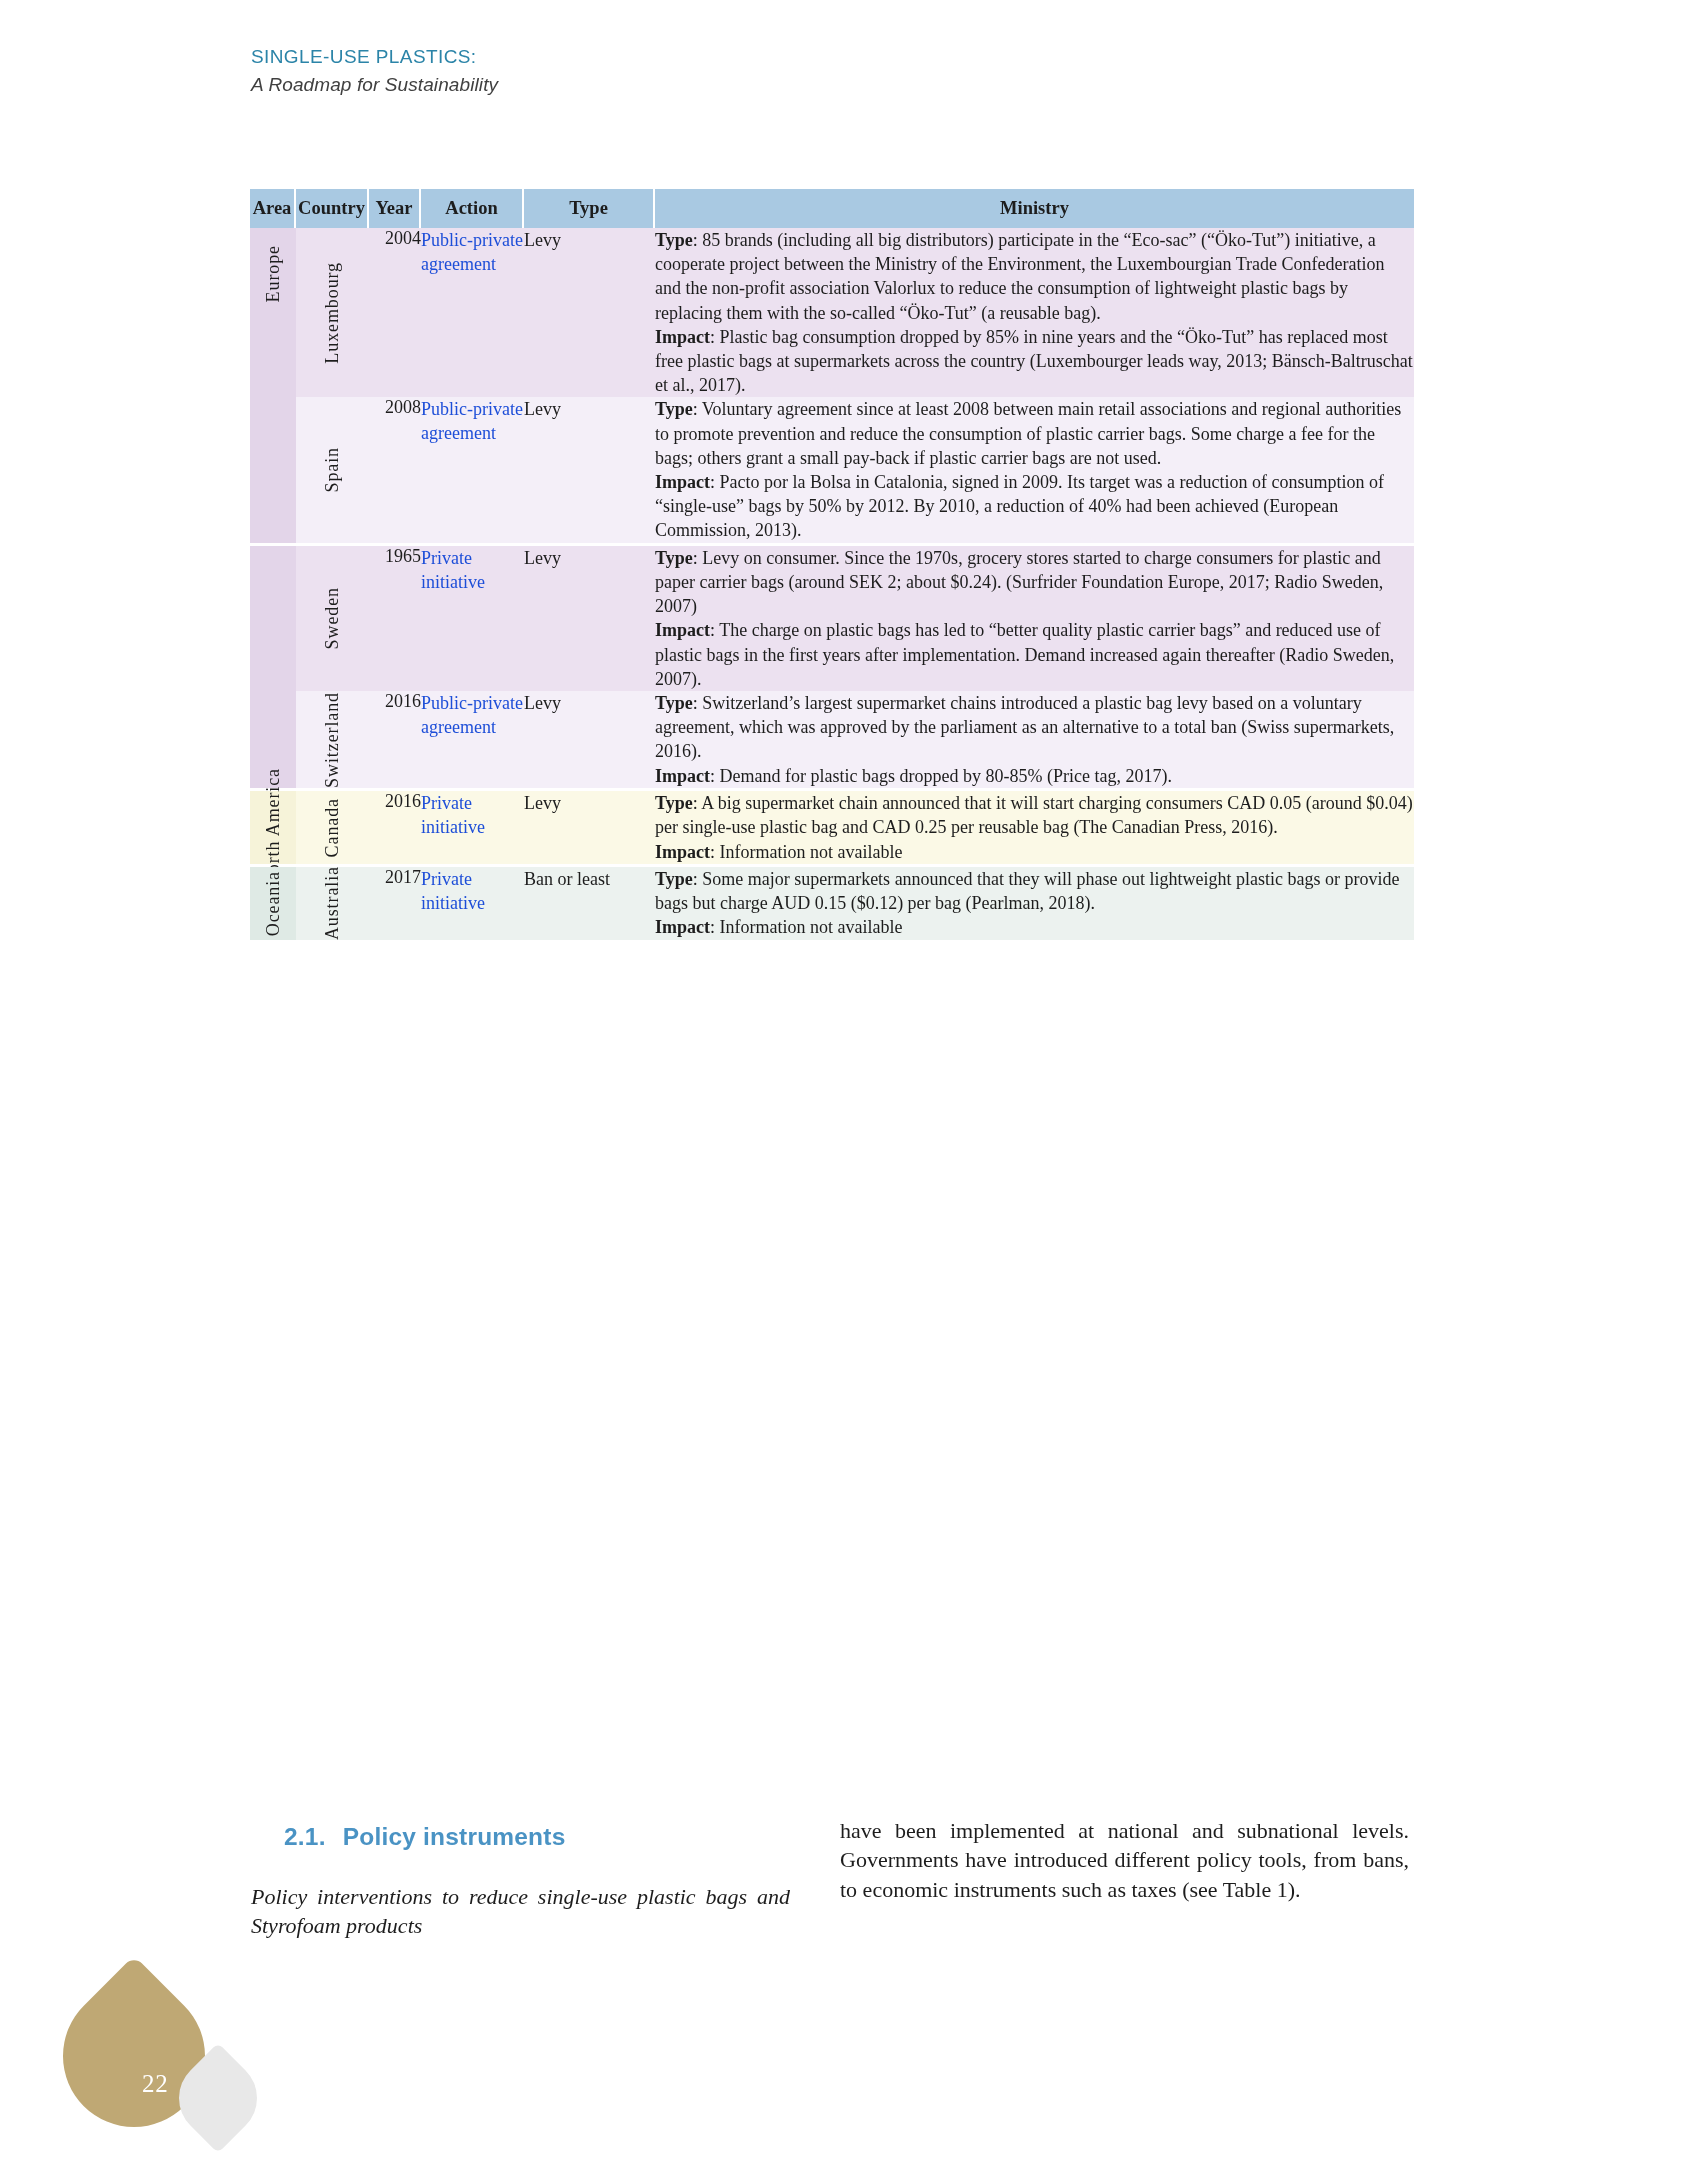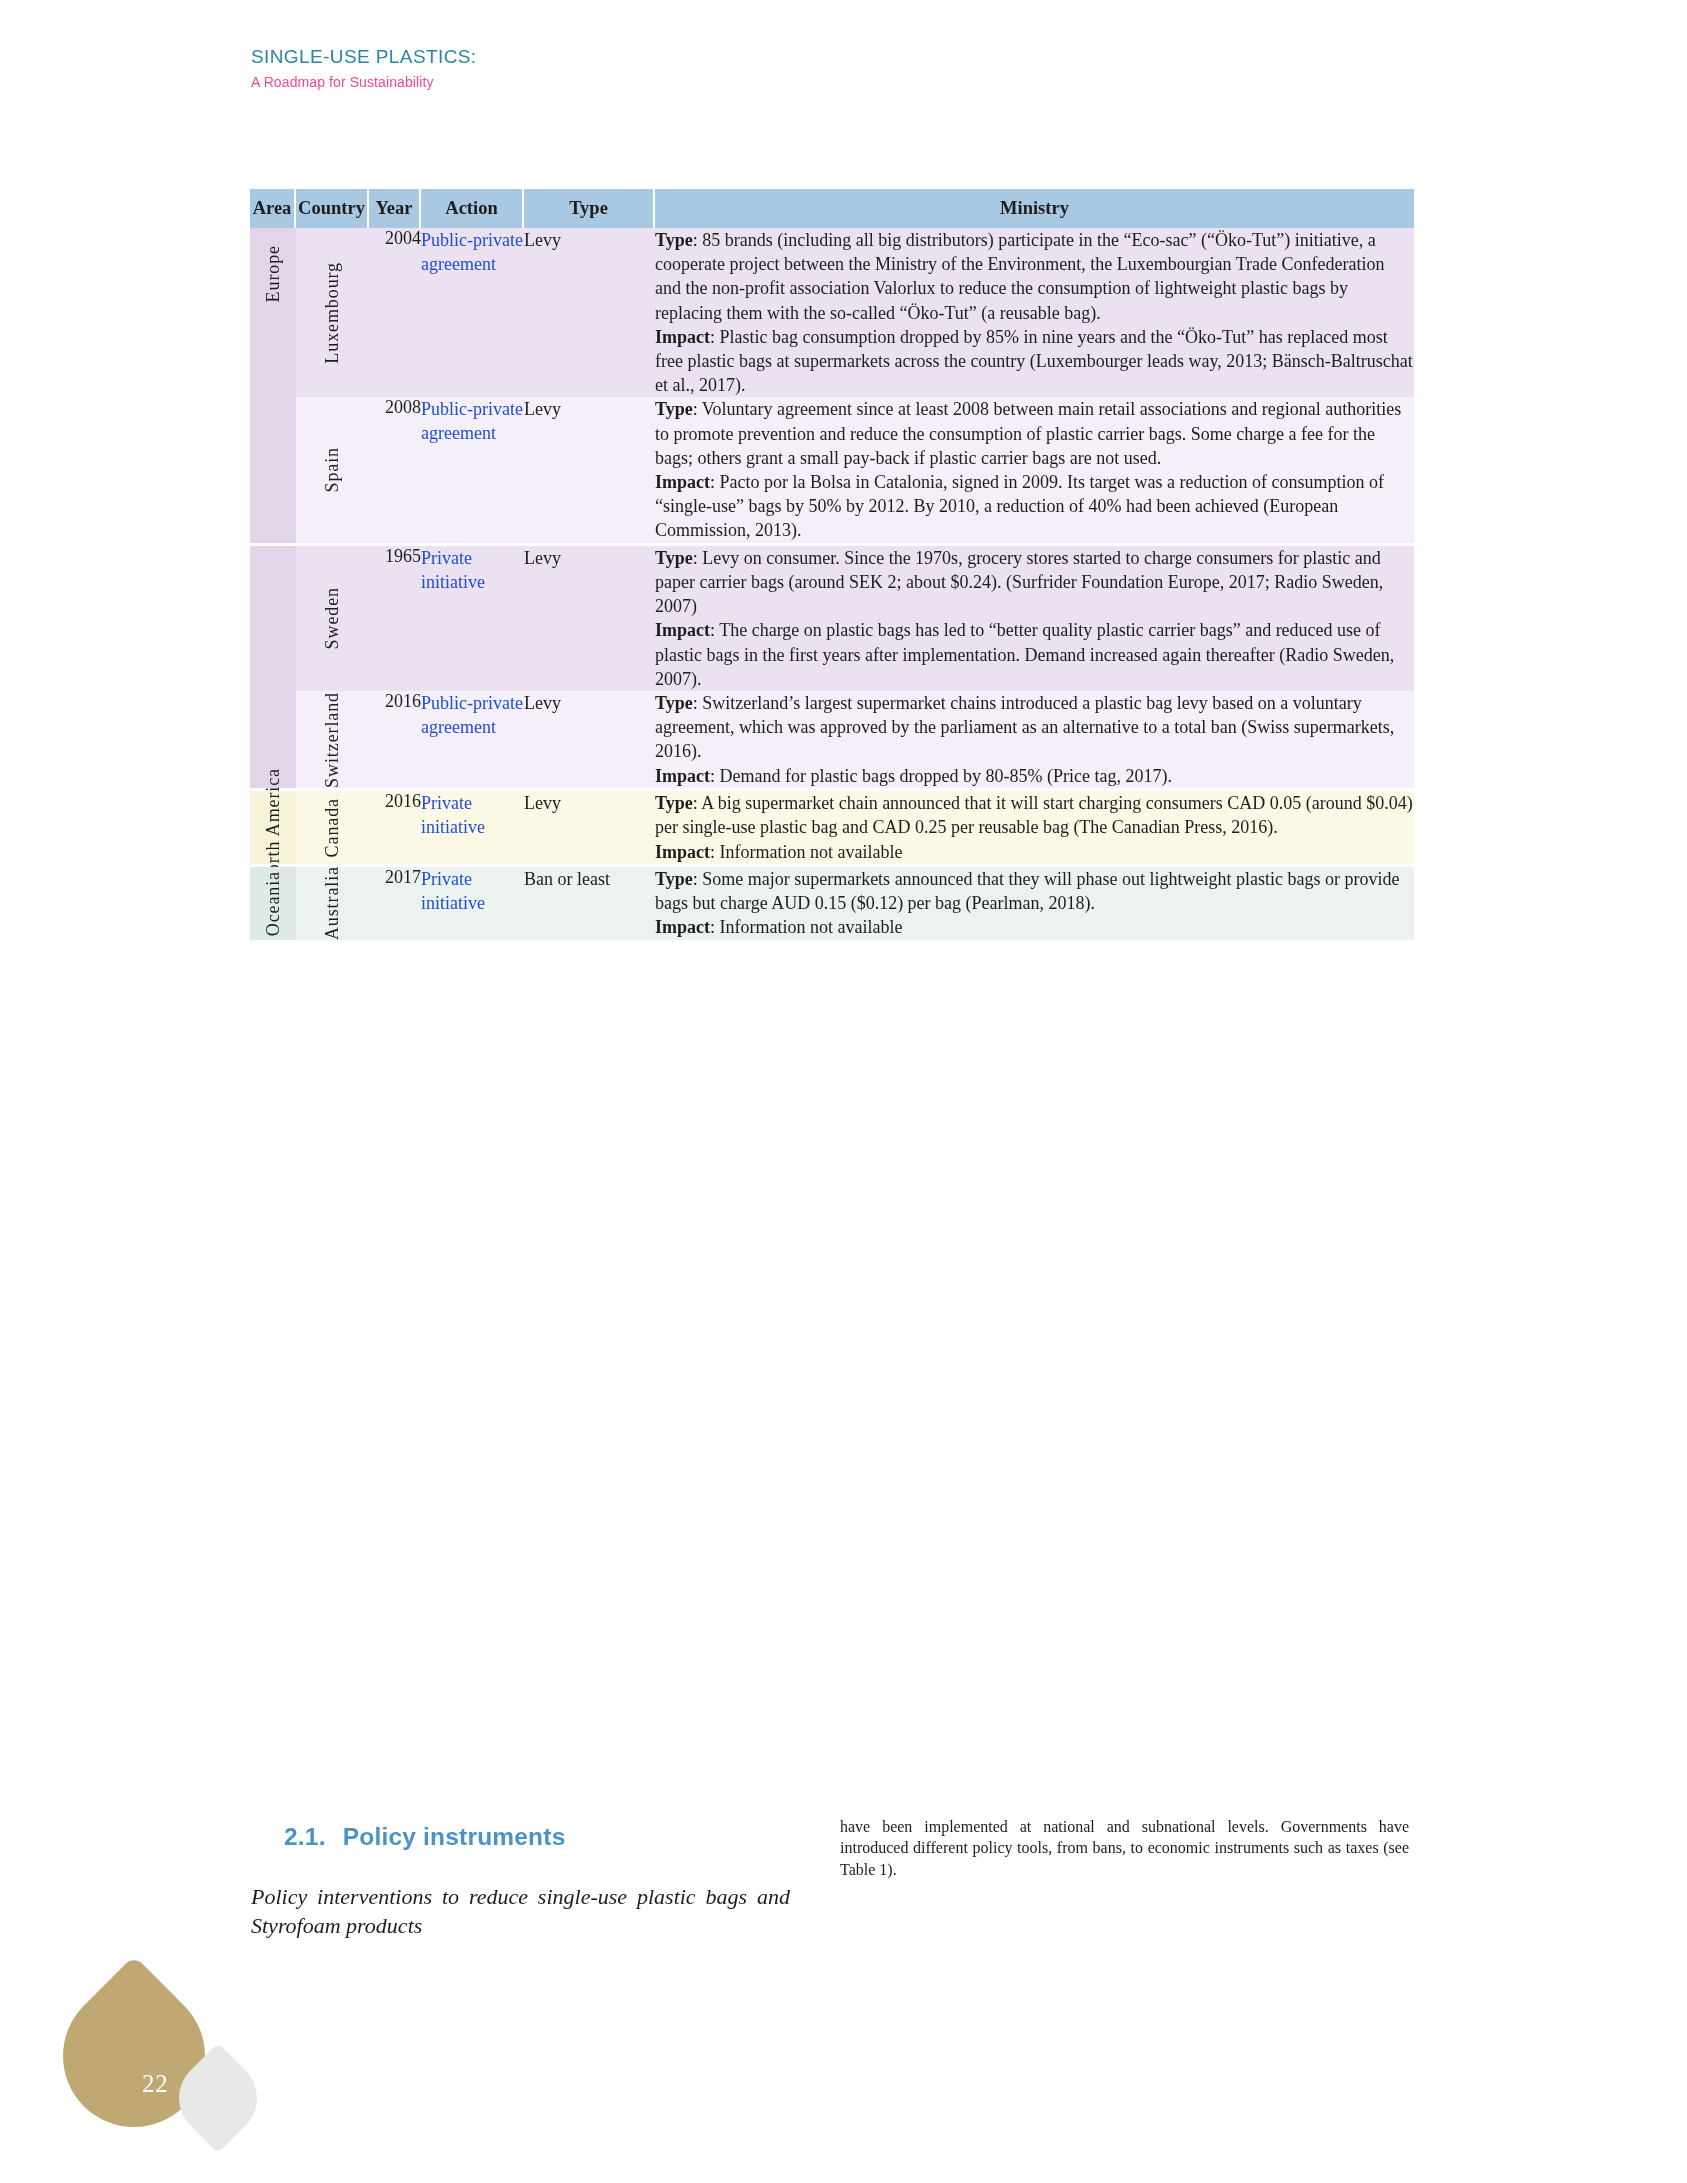--- a/index.html
+++ b/index.html
@@ -12,21 +12,21 @@
   }
 
   
   .runhead{position:absolute;left:251px;top:45px;line-height:1.30;}
   .runhead .l1{
     font-family:"Liberation Sans", sans-serif;
     font-size:19px;letter-spacing:0.4px;color:#2b84a8;font-weight:400;
   }
   .runhead .l2{
     font-family:"Liberation Sans", sans-serif;
-    font-size:14px;letter-spacing:0.1px;color:#ec4899;font-weight:400;margin-top:3.3px;
+    font-size:19px;letter-spacing:0.1px;color:#404040;font-weight:400;margin-top:3.3px;font-style:italic;
   }
 
   
   .tbl{
     position:absolute;left:250px;top:189px;width:1164px;
     border-collapse:separate;border-spacing:0;
     background:#ffffff;
   }
   .tbl td,.tbl th{vertical-align:top;padding:0;}
 
@@ -105,21 +105,21 @@
   .sect .num{margin-right:17px;}
 
   .colL{
     position:absolute;left:251px;top:1882px;width:539px;
     font-size:22px;line-height:1.33;color:#1d1d1d;
     text-align:justify;
     font-style:italic;
   }
   .colR{
     position:absolute;left:840px;top:1816px;width:569px;
-    font-size:16px;line-height:1.33;color:#1d1d1d;
+    font-size:22px;line-height:1.33;color:#1d1d1d;
     text-align:justify;
   }
 
   
   .foot{position:absolute;left:63px;top:1985px;width:278px;height:152px;}
   .leafGold{
     position:absolute;left:0;top:0;width:142px;height:142px;
     background:#bfa874;
     border-radius:50% 8% 50% 50%;
     transform:rotate(-45deg);

